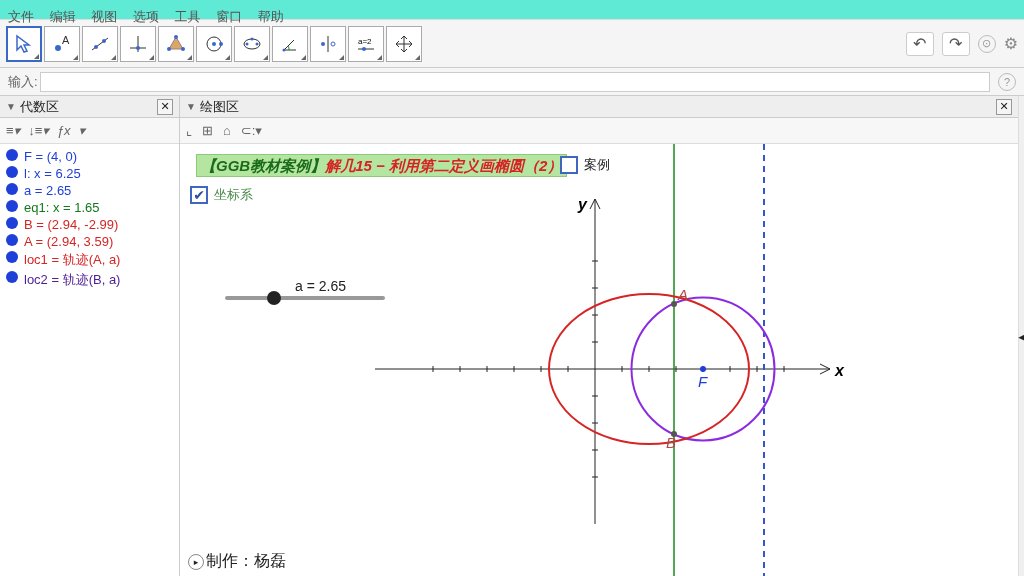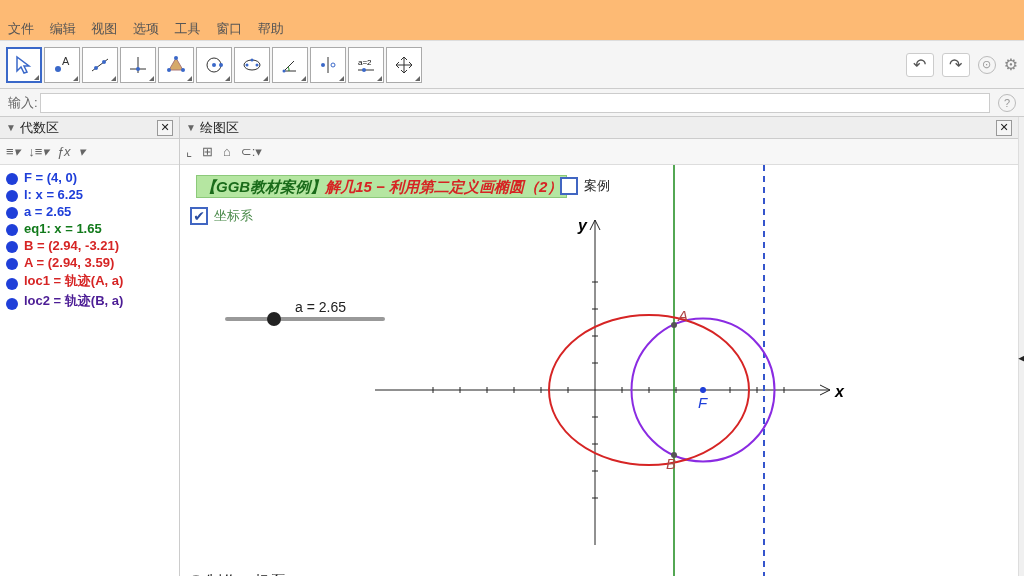--- a/index.html
+++ b/index.html
@@ -1,38 +1,38 @@
 <!DOCTYPE html>
 <html><head>
 <meta charset="utf-8">
 <style>
 * { box-sizing: border-box; margin: 0; padding: 0; }
 body { font-family: "Microsoft YaHei", Arial, sans-serif; font-size: 13px; background: #fff; width: 1024px; height: 576px; overflow: hidden; color: #222; }
-.menubar { background: #fdba74; padding: 20px 8px; font-size: 13px; color: #555; border-bottom: 1px solid #ddd; height: 20px; }
+.menubar { background: #5eead4; padding: 8px 8px; font-size: 13px; color: #555; border-bottom: 1px solid #ddd; height: 20px; }
 .menubar span { margin-right: 12px; cursor: default; }
 .toolbar-row { display: flex; align-items: center; background: #f5f5f5; padding: 4px 6px; border-bottom: 1px solid #ccc; height: 48px; }
 .tool-btn { width: 36px; height: 36px; border: 1px solid #aaa; background: #fff; margin-right: 2px; display: flex; align-items: center; justify-content: center; cursor: pointer; position: relative; }
 .tool-btn.selected { border: 2px solid #3a68c9; }
 .tool-btn .dd { position: absolute; right: 1px; bottom: 1px; width: 0; height: 0; border-left: 5px solid transparent; border-bottom: 5px solid #666; }
 .tool-right { margin-left: auto; display: flex; gap: 8px; align-items: center; }
 .undo-btn, .redo-btn { width: 28px; height: 24px; border: 1px solid #ccc; background: #fff; border-radius: 3px; display: flex; align-items: center; justify-content: center; cursor: pointer; font-size: 16px; color: #555; }
 .gear { font-size: 16px; color: #888; cursor: pointer; }
 .input-row { display: flex; align-items: center; background: #f5f5f5; padding: 3px 8px; border-bottom: 1px solid #ccc; height: 28px; }
 .input-label { color: #666; margin-right: 2px; }
 .input-field { flex: 1; border: 1px solid #ccc; height: 20px; background: #fff; padding: 0 4px; }
 .help-circ { margin-left: 8px; width: 18px; height: 18px; border: 1px solid #bbb; border-radius: 50%; display: flex; align-items: center; justify-content: center; font-size: 11px; color: #999; cursor: pointer; }
 .main { display: flex; height: 480px; }
 .panel { display: flex; flex-direction: column; }
 .panel-header { background: #eee; border-bottom: 1px solid #ccc; padding: 2px 6px; font-size: 13px; display: flex; align-items: center; height: 22px; }
 .panel-header .tri { font-size: 10px; color: #666; margin-right: 4px; }
 .close-x { margin-left: auto; width: 16px; height: 16px; border: 1px solid #999; display: flex; align-items: center; justify-content: center; font-size: 11px; cursor: pointer; background: #f5f5f5; }
 .algebra { width: 180px; border-right: 1px solid #ccc; }
 .algebra-tools { background: #f7f7f7; border-bottom: 1px solid #ddd; padding: 2px 6px; display: flex; gap: 8px; align-items: center; height: 26px; color: #666; font-style: italic; }
 .alg-list { padding: 4px 2px; overflow: auto; }
-.alg-item { display: flex; align-items: flex-end; padding: 1px 4px; font-size: 13px; font-weight: bold; }
+.alg-item { display: flex; align-items: flex-start; padding: 1px 4px; font-size: 13px; font-weight: normal; }
 .dot { width: 12px; height: 12px; border-radius: 50%; margin-right: 6px; flex-shrink: 0; }
 .graphics { flex: 1; position: relative; }
 .graphics-tools { background: #f7f7f7; border-bottom: 1px solid #ddd; padding: 2px 6px; display: flex; gap: 10px; align-items: center; height: 26px; color: #666; }
 .canvas { position: relative; flex: 1; background: #fff; overflow: hidden; }
 .title-box { position: absolute; left: 10px; top: 10px; padding: 3px 6px; font-size: 15px; font-style: italic; }
 .title-green { background: #b5e6a1; border: 1px solid #8cc97a; color: #1a6b1a; font-weight: bold; }
 .title-red { color: #d62424; font-weight: bold; }
 .checkbox-row { position: absolute; display: flex; align-items: flex-start; gap: 6px; }
 .cb { width: 18px; height: 18px; border: 2px solid #4166c2; background: #fff; cursor: pointer; display: flex; align-items: center; justify-content: center; }
 .cb.checked::after { content: "✔"; color: #2a4da0; font-size: 14px; }
@@ -183,21 +183,21 @@
         <div class="alg-item">
           <div class="dot" style="background: rgb(31, 63, 217);"></div>
           <span style="color: rgb(31, 63, 217);">a = 2.65</span>
         </div>
         <div class="alg-item">
           <div class="dot" style="background: rgb(31, 63, 217);"></div>
           <span style="color: rgb(18, 122, 27);">eq1: x = 1.65</span>
         </div>
         <div class="alg-item">
           <div class="dot" style="background: rgb(31, 63, 217);"></div>
-          <span style="color: rgb(214, 36, 36);">B = (2.94, -3.21)</span>
+          <span style="color: rgb(214, 36, 36);">B = (2.94, -2.99)</span>
         </div>
         <div class="alg-item">
           <div class="dot" style="background: rgb(31, 63, 217);"></div>
           <span style="color: rgb(214, 36, 36);">A = (2.94, 3.59)</span>
         </div>
         <div class="alg-item">
           <div class="dot" style="background: rgb(31, 63, 217);"></div>
           <span style="color: rgb(214, 36, 36);">loc1 = 轨迹(A, a)</span>
         </div>
         <div class="alg-item">

